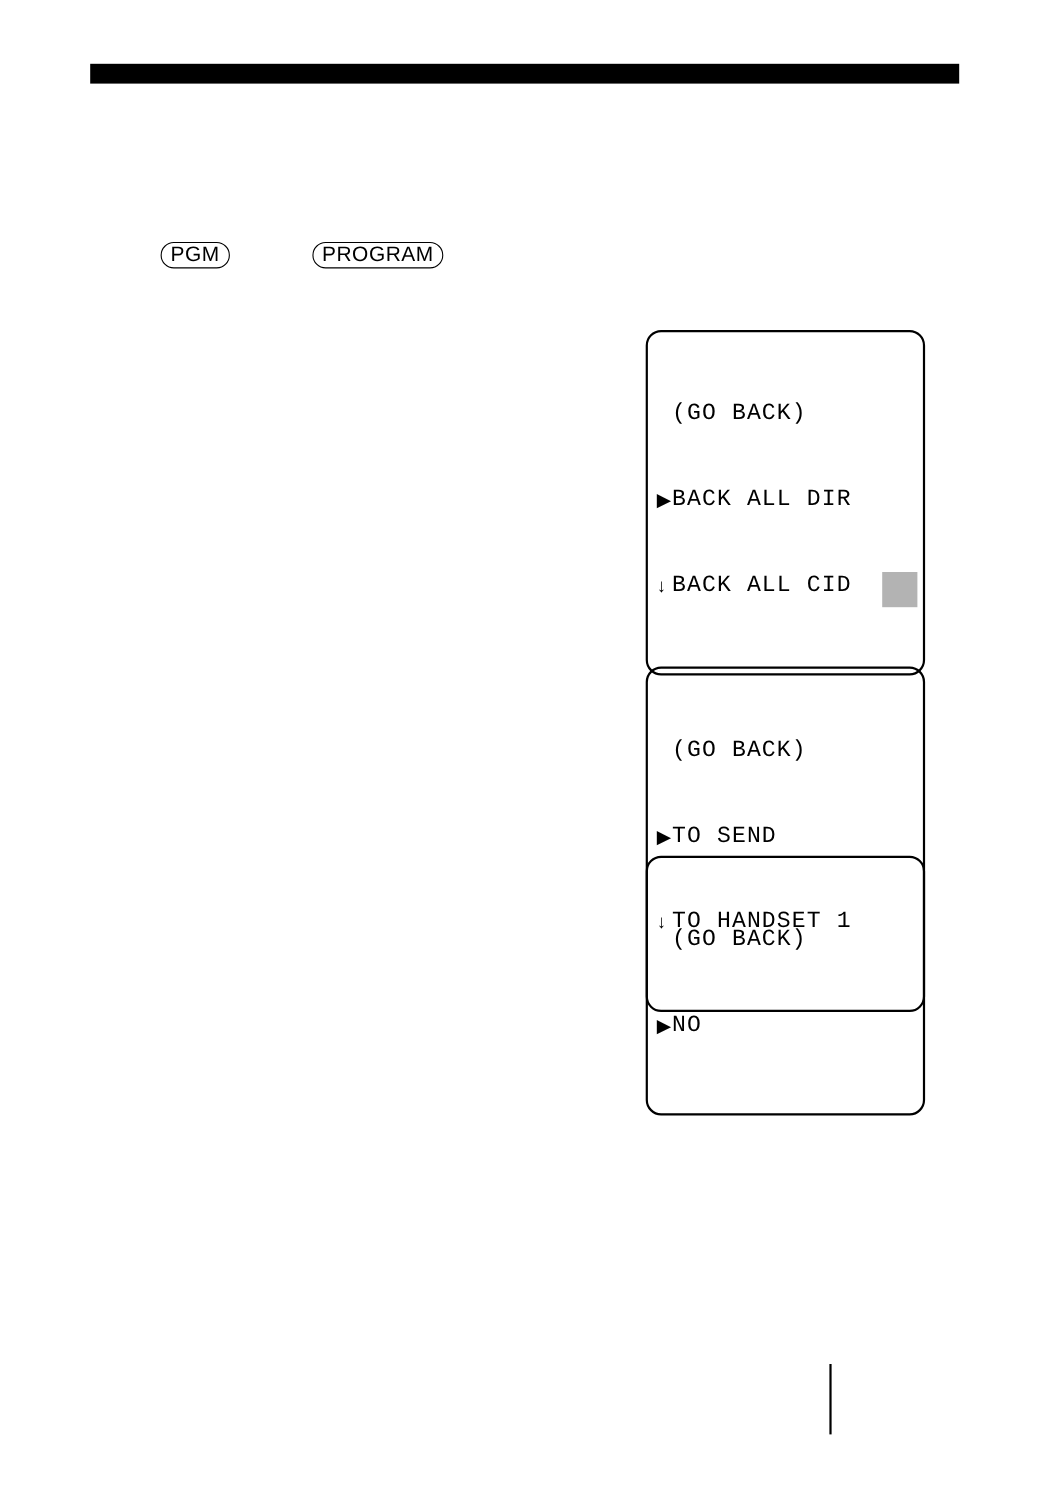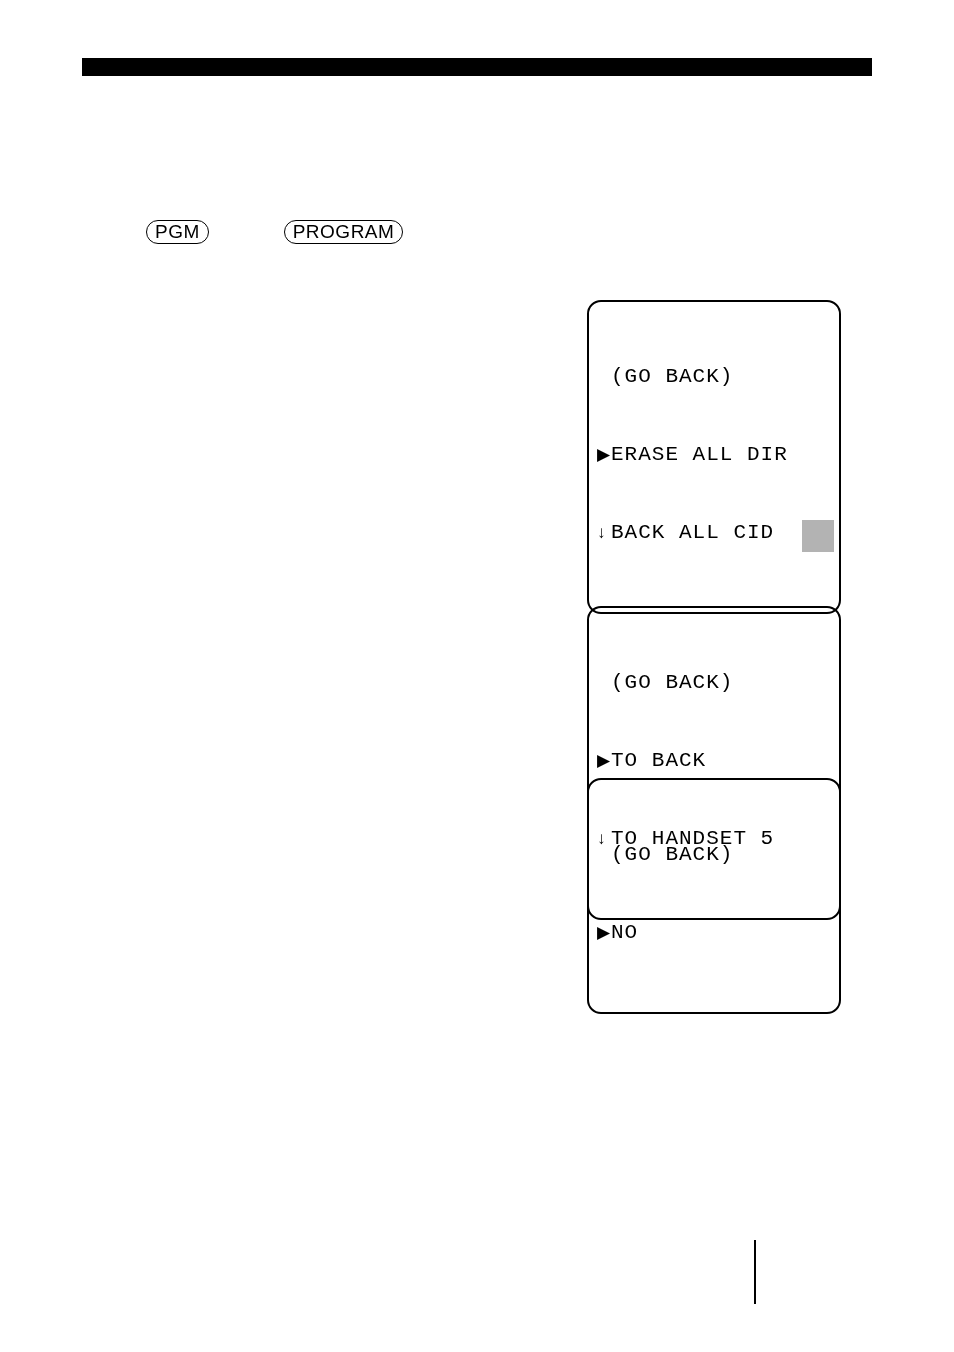--- a/index.html
+++ b/index.html
@@ -39,40 +39,40 @@
     <span class="pill">PROGRAM</span>
   </div>
 
   <div class="lcd" style="left:587px; top:300px;">
     <div class="lcd-row">
       <span class="lcd-icon"></span>
       <span>(GO BACK)</span>
     </div>
     <div class="lcd-row">
       <span class="lcd-icon">▶</span>
-      <span>ERASE ALL DIR</span>
+      <span>BACK ALL DIR</span>
     </div>
     <div class="lcd-row">
       <span class="lcd-icon">↓</span>
       <span>BACK ALL CID</span>
     </div>
   </div>
 
   <div class="lcd" style="left:587px; top:606px;">
     <div class="lcd-row">
       <span class="lcd-icon"></span>
       <span>(GO BACK)</span>
     </div>
     <div class="lcd-row">
       <span class="lcd-icon">▶</span>
-      <span>TO BACK</span>
+      <span>TO SEND</span>
     </div>
     <div class="lcd-row">
       <span class="lcd-icon">↓</span>
-      <span>TO HANDSET 5</span>
+      <span>TO HANDSET 1</span>
     </div>
   </div>
 
   <div class="lcd" style="left:587px; top:778px;">
     <div class="lcd-row">
       <span class="lcd-icon"></span>
       <span>(GO BACK)</span>
     </div>
     <div class="lcd-row">
       <span class="lcd-icon">▶</span>

